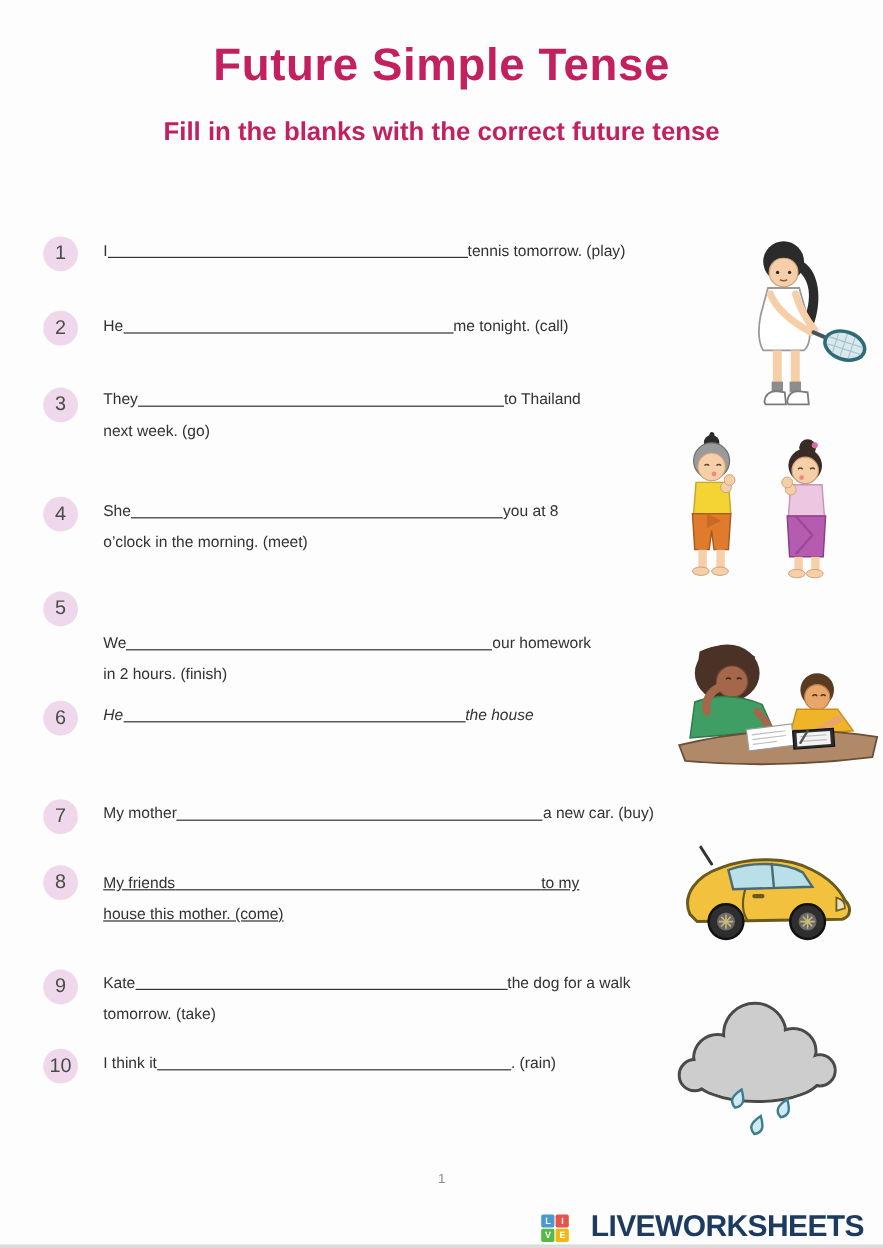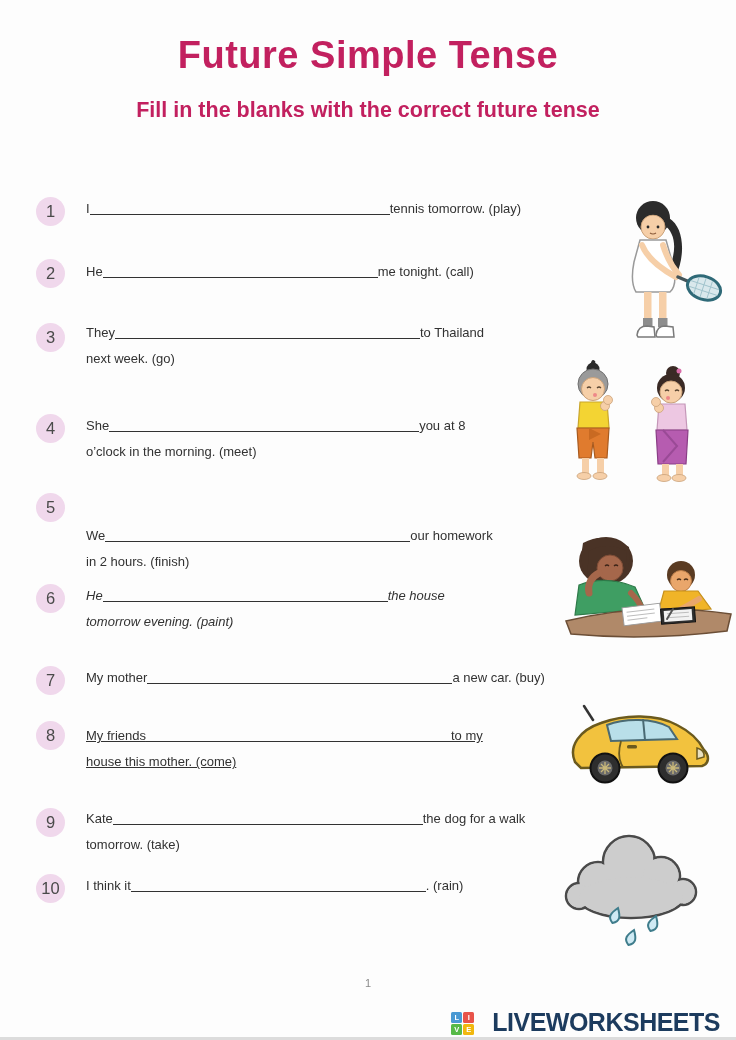--- a/index.html
+++ b/index.html
@@ -81,21 +81,20 @@
       <div>o’clock in the morning. (meet)</div>
     </div>
     <div class="qcircle" style="top: 493px;">5</div>
     <div class="qtext" style="top: 495px; margin-top: 28px;">
       <div><span>We</span><span class="blank" style="width: 305px;"></span><span>our homework</span></div>
       <div>in 2 hours. (finish)</div>
     </div>
     <div class="qcircle" style="top: 584px;">6</div>
     <div class="qtext" style="top: 583px; font-style: italic;">
       <div><span>He</span><span class="blank" style="width: 285px;"></span><span>the house</span></div>
-      <div>tomorrow evening. (paint)</div>
     </div>
     <div class="qcircle" style="top: 666px;">7</div>
     <div class="qtext" style="top: 665px;">
       <div><span>My mother</span><span class="blank" style="width: 305px;"></span><span>a new car. (buy)</span></div>
     </div>
     <div class="qcircle" style="top: 721px;">8</div>
     <div class="qtext" style="top: 723px; text-decoration: underline;">
       <div><span>My friends</span><span class="blank" style="width: 305px;"></span><span>to my</span></div>
       <div>house this mother. (come)</div>
     </div>

